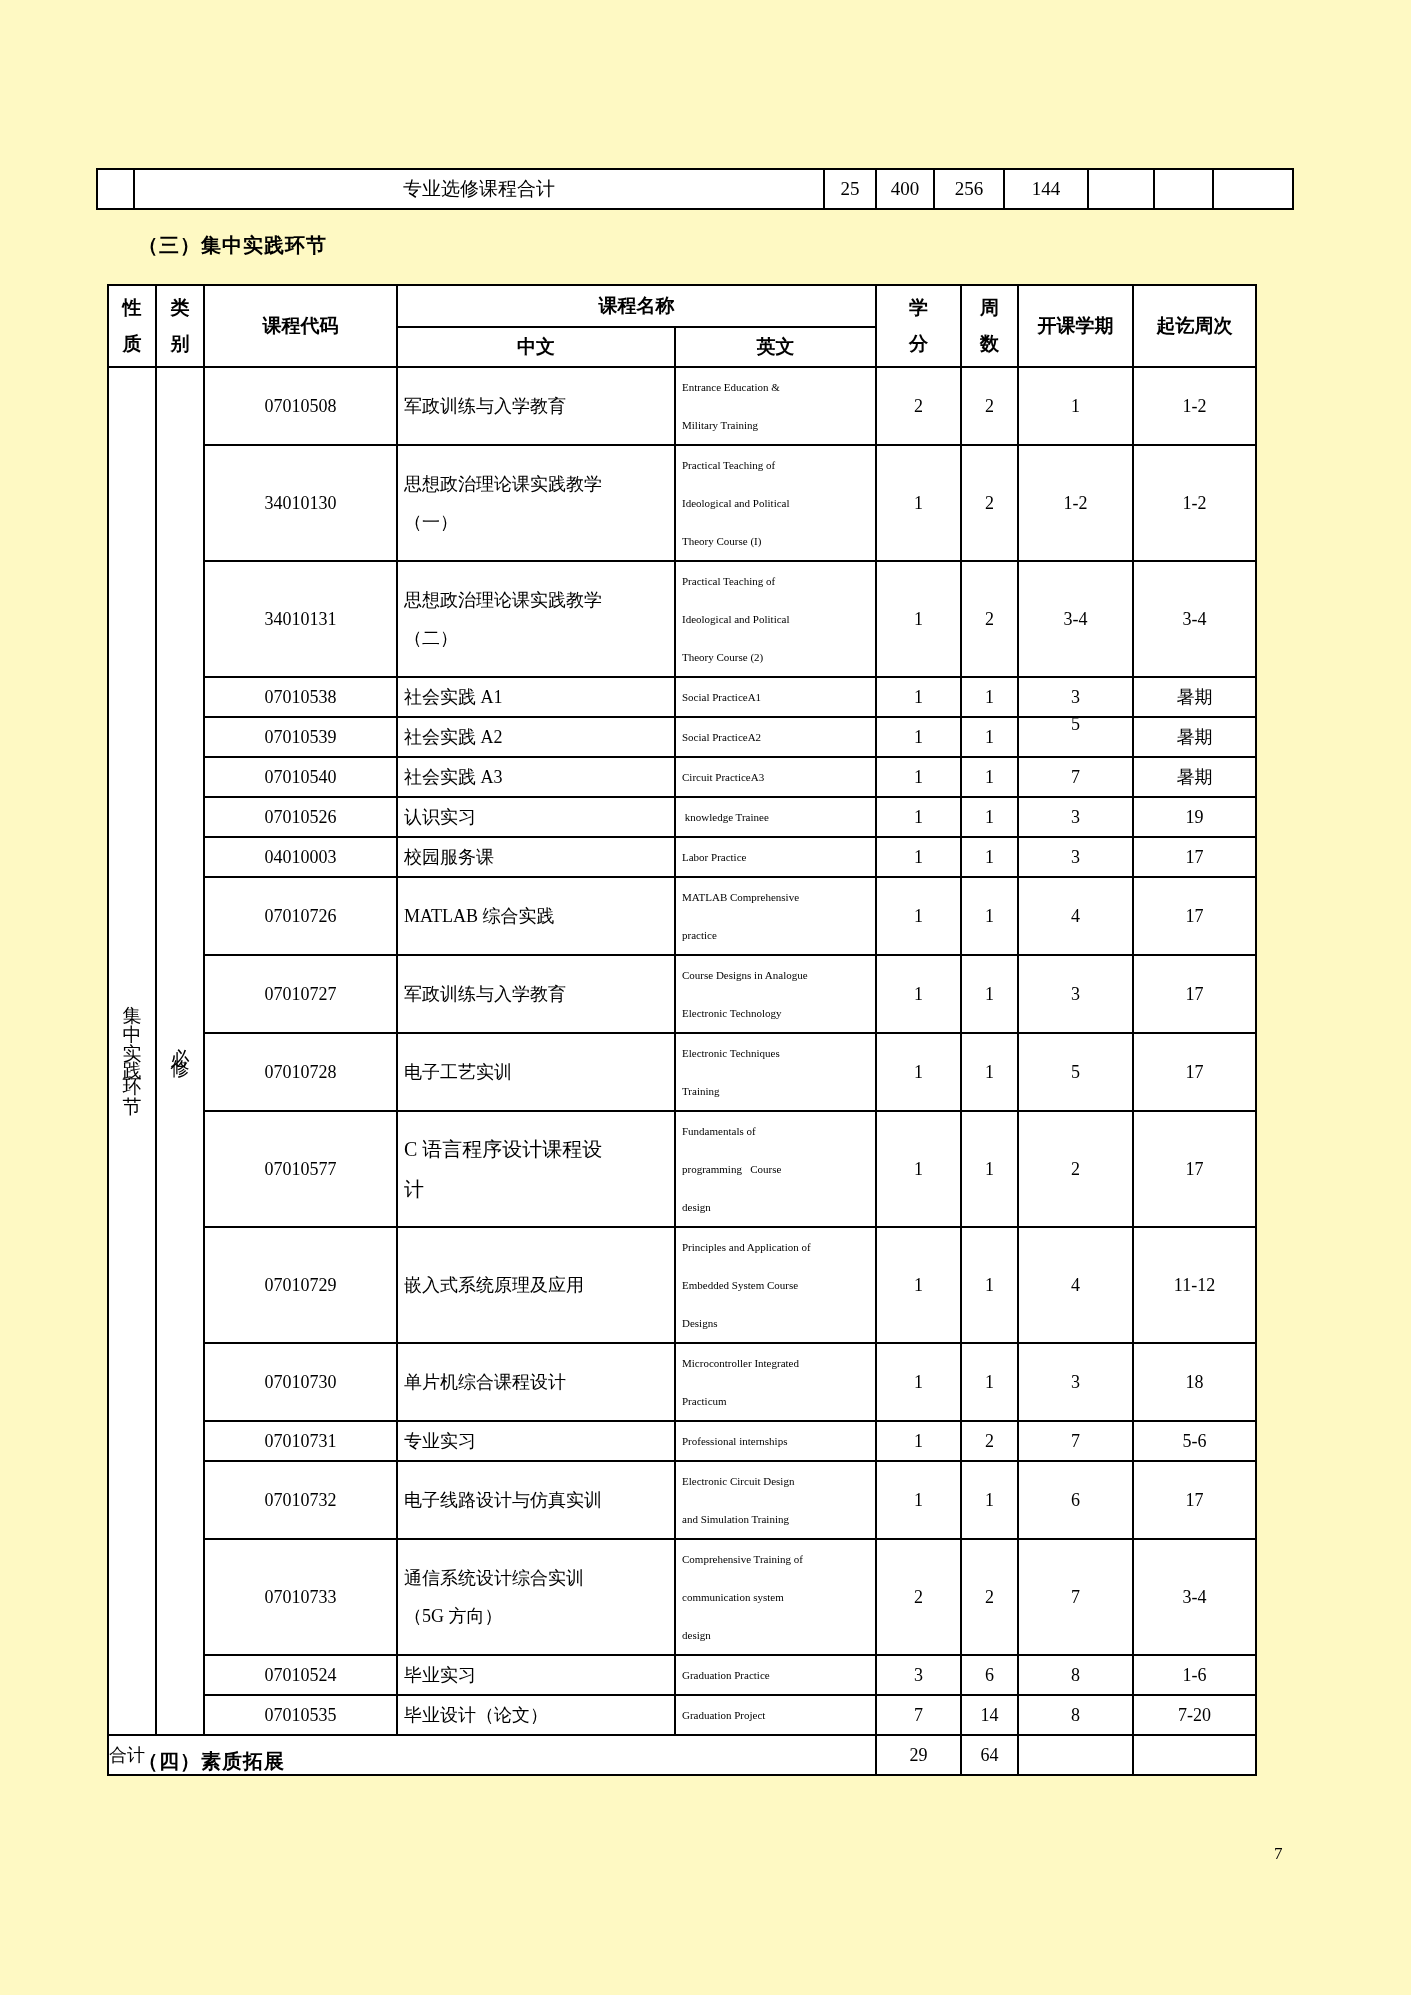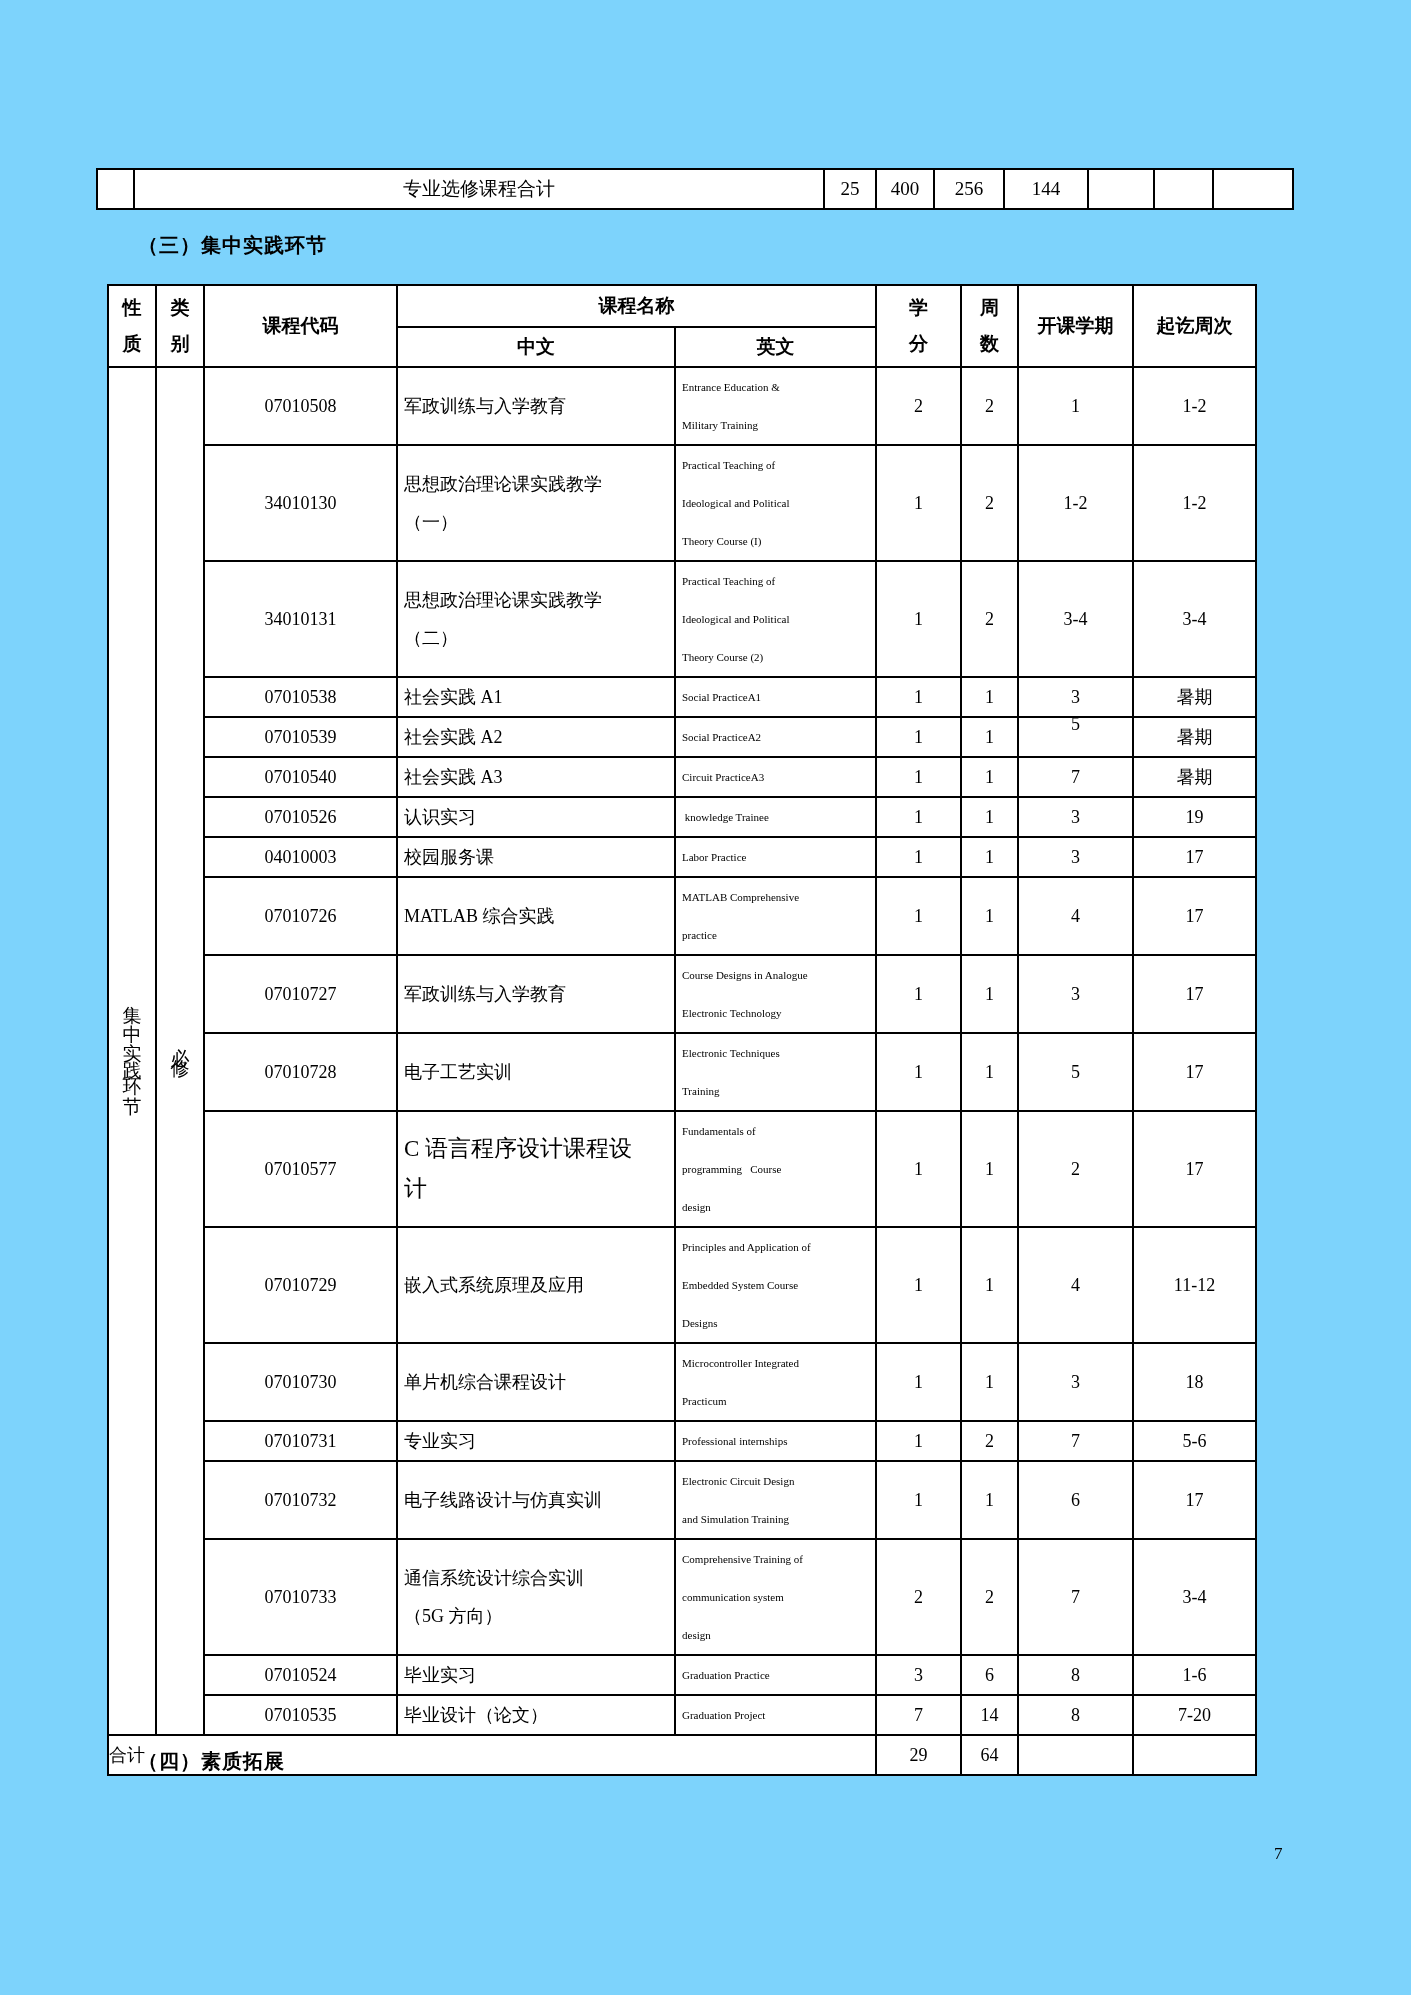--- a/index.html
+++ b/index.html
@@ -5,21 +5,21 @@
   * { margin: 0; padding: 0; box-sizing: border-box; }
   html, body { background: #ffffff; }
   body {
     font-family: "Liberation Serif", "DejaVu Serif", serif;
     color: #000;
   }
   .page {
     position: relative;
     width: 1411px;
     height: 1995px;
-    background: #7dd3fc;
+    background: #fef9c3;
     overflow: hidden;
   }
 
   table { border-collapse: collapse; table-layout: fixed; background: #fff; }
   td, th { border: 2px solid #000; font-weight: normal; vertical-align: middle; overflow: hidden; }
 
   
   .top-table { position: absolute; left: 96px; top: 168px; }
   .top-table td { height: 40px; font-size: 19px; text-align: center; line-height: 22px; }
 
@@ -33,21 +33,21 @@
   .main-table th {
     font-size: 19px; font-weight: bold; text-align: center;
     line-height: 36px; white-space: pre-wrap;
   }
   .main-table .hdr-row-1 th { height: 42px; }
   .main-table .hdr-row-2 th { height: 40px; }
   .main-table td { font-size: 18px; line-height: 38px; }
   td.center { text-align: center; }
   td.cn, td.en { text-align: left; padding: 0 6px; white-space: pre-wrap; }
   td.en { font-size: 11px; }
-  td.cn-large { font-size: 23px; line-height: 40px; margin-left: 12px; }
+  td.cn-large { font-size: 20px; line-height: 40px; margin-left: 12px; }
   .vert-wrap { display: inline-block; writing-mode: vertical-rl; text-orientation: upright; }
   .vert-nature { letter-spacing: 18px; font-size: 19px; }
   .vert-type { letter-spacing: 12px; font-size: 19px; }
   td.vert-cell { text-align: center; }
   .raised { position: relative; top: -13px; display: inline-block; }
   .total-label { text-align: left; font-size: 19px; }
 
   
   .page-number { position: absolute; left: 1274px; top: 1844px; font-size: 17px; }
 </style>

